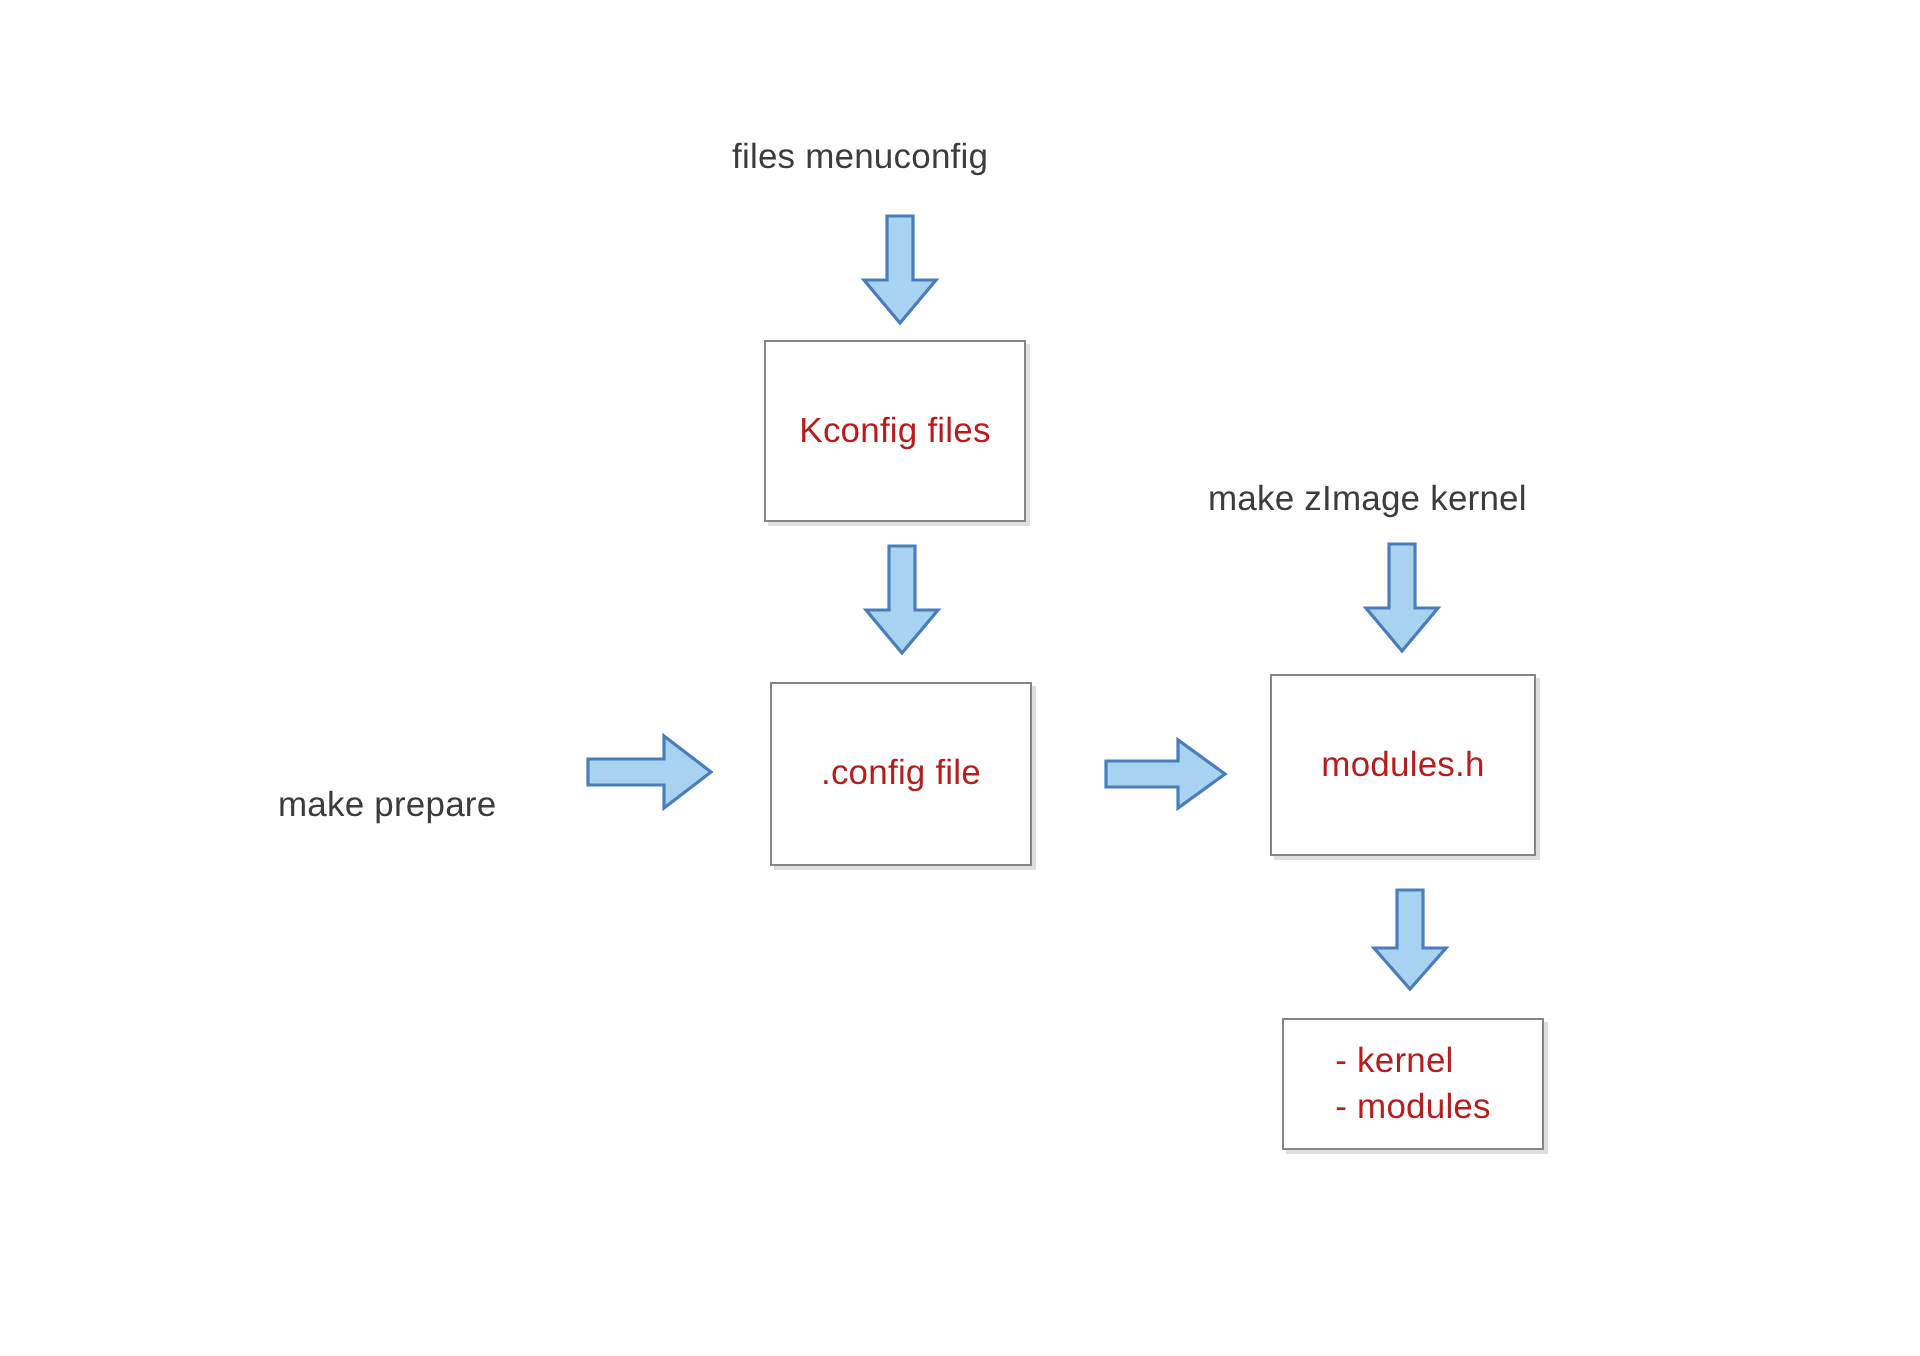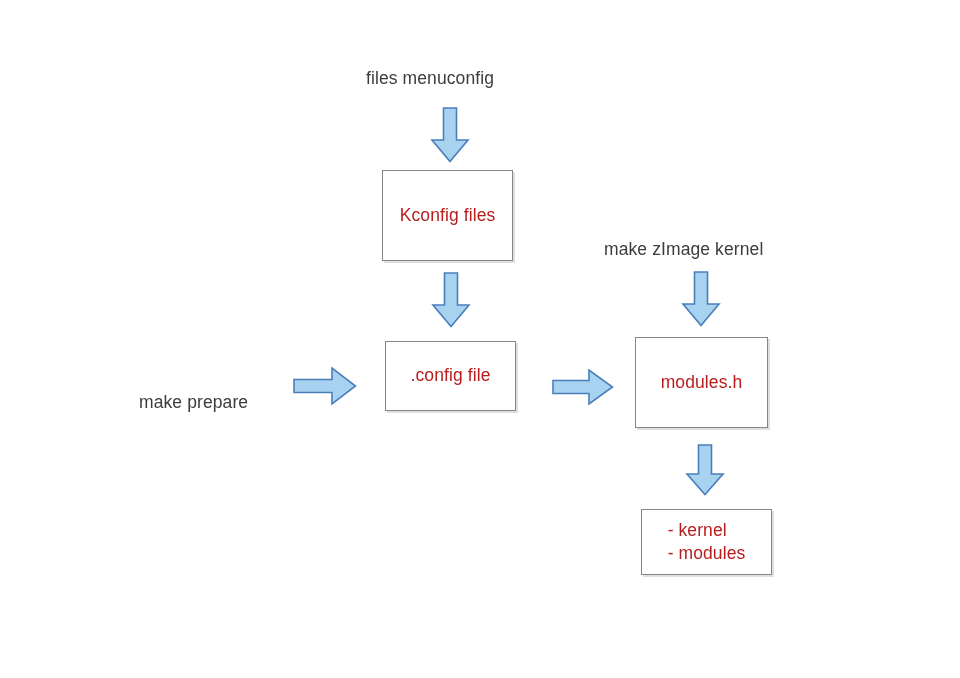--- a/index.html
+++ b/index.html
@@ -46,21 +46,21 @@
     white-space: nowrap;
     letter-spacing: 0.1px;
   }
   .arrow {
     position: absolute;
   }
   .arrow svg { display: block; overflow: visible; }
 
   
   #node-kconfig   { left: 382px; top: 170px; width: 131px; height: 91px; }
-  #node-config    { left: 385px; top: 341px; width: 131px; height: 70px; }
+  #node-config    { left: 385px; top: 341px; width: 131px; height: 92px; }
   #node-autoconf  { left: 635px; top: 337px; width: 133px; height: 91px; }
   #node-outputs   { left: 641px; top: 509px; width: 131px; height: 66px; }
 
   
   #cap-menuconfig { left: 366px; top: 68px; }
   #cap-zimage     { left: 604px; top: 239px; }
   #cap-prepare    { left: 139px; top: 392px; }
 
   
   #arrow-menuconfig-kconfig { left: 430px; top: 107px; }

